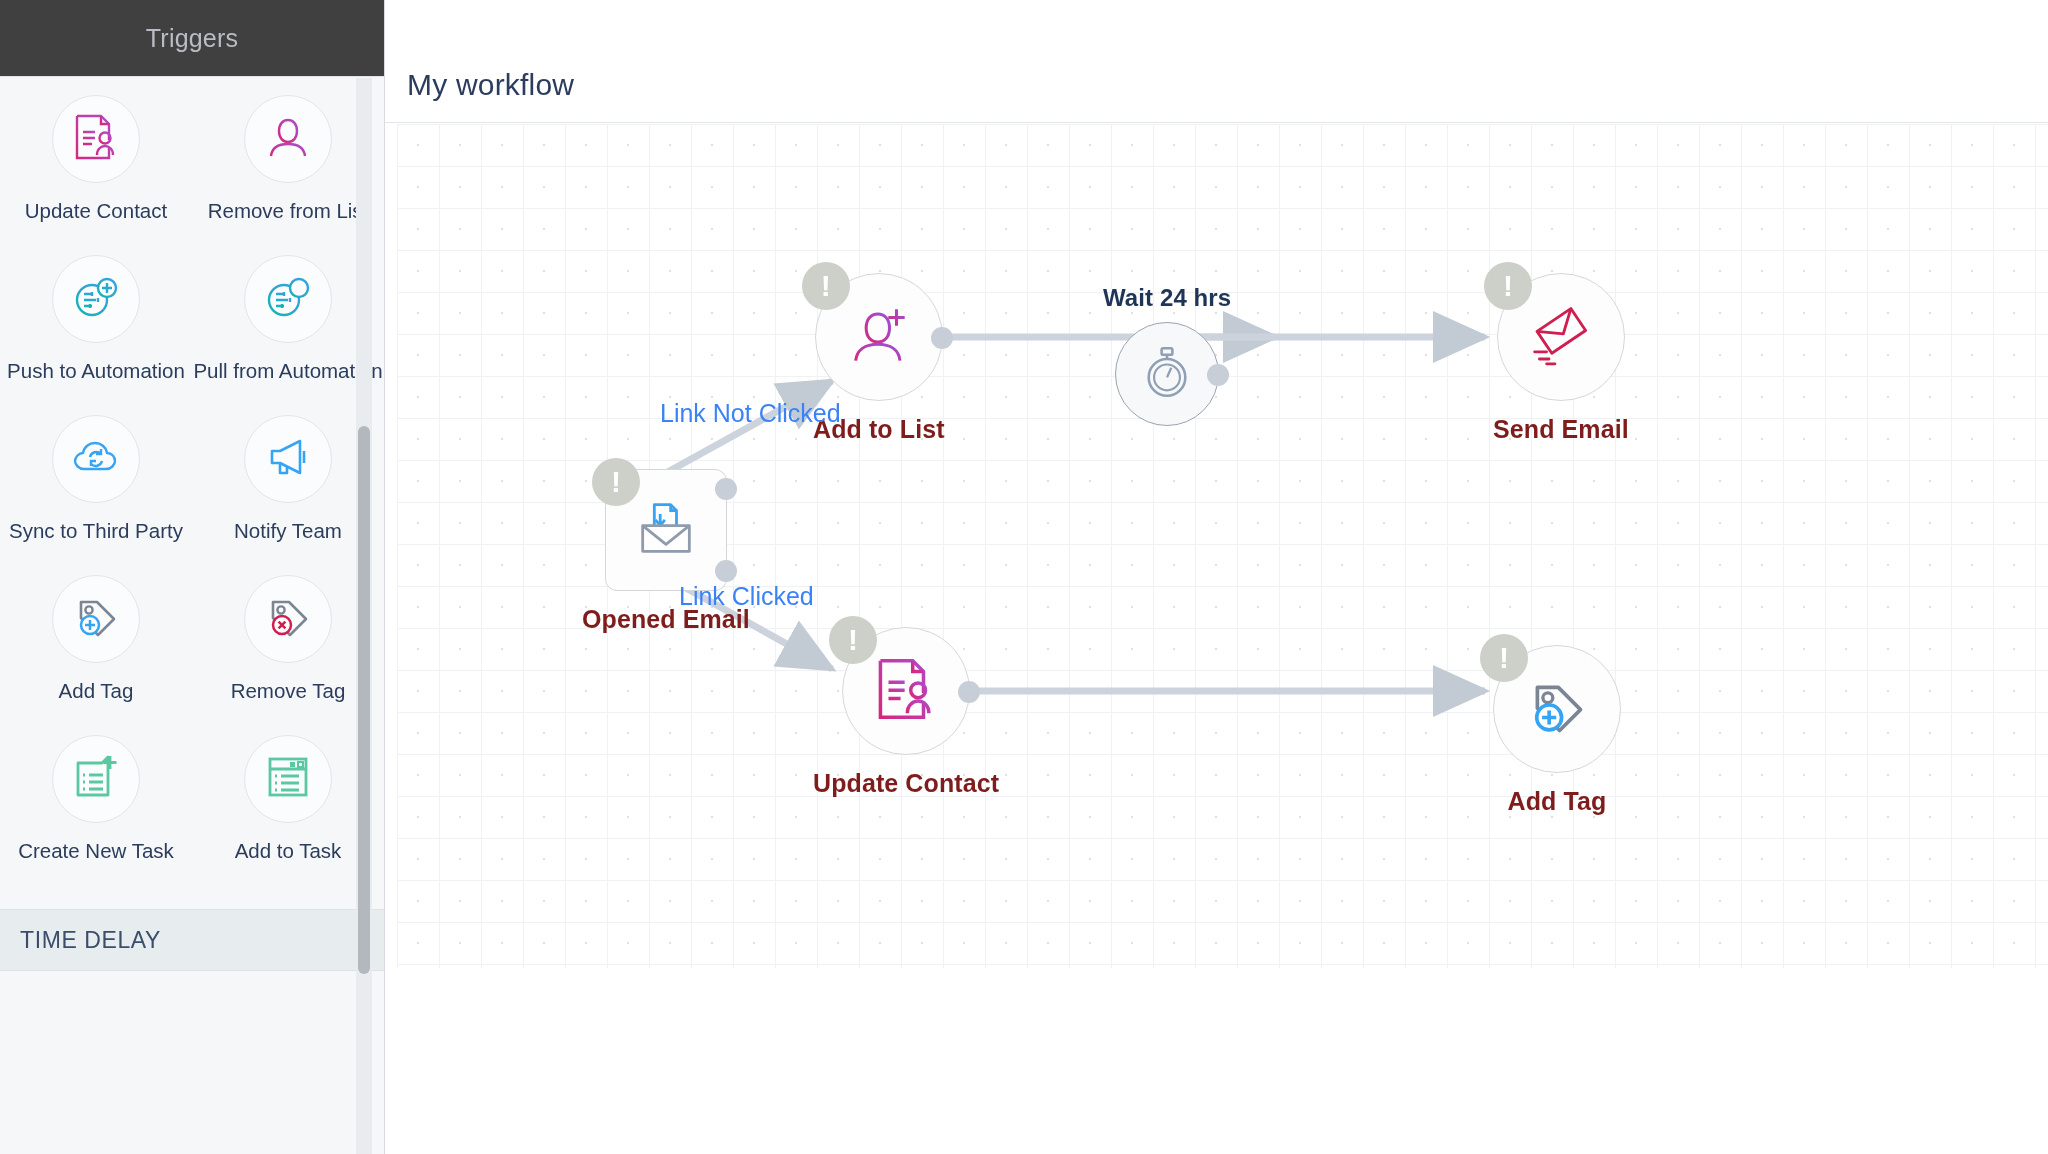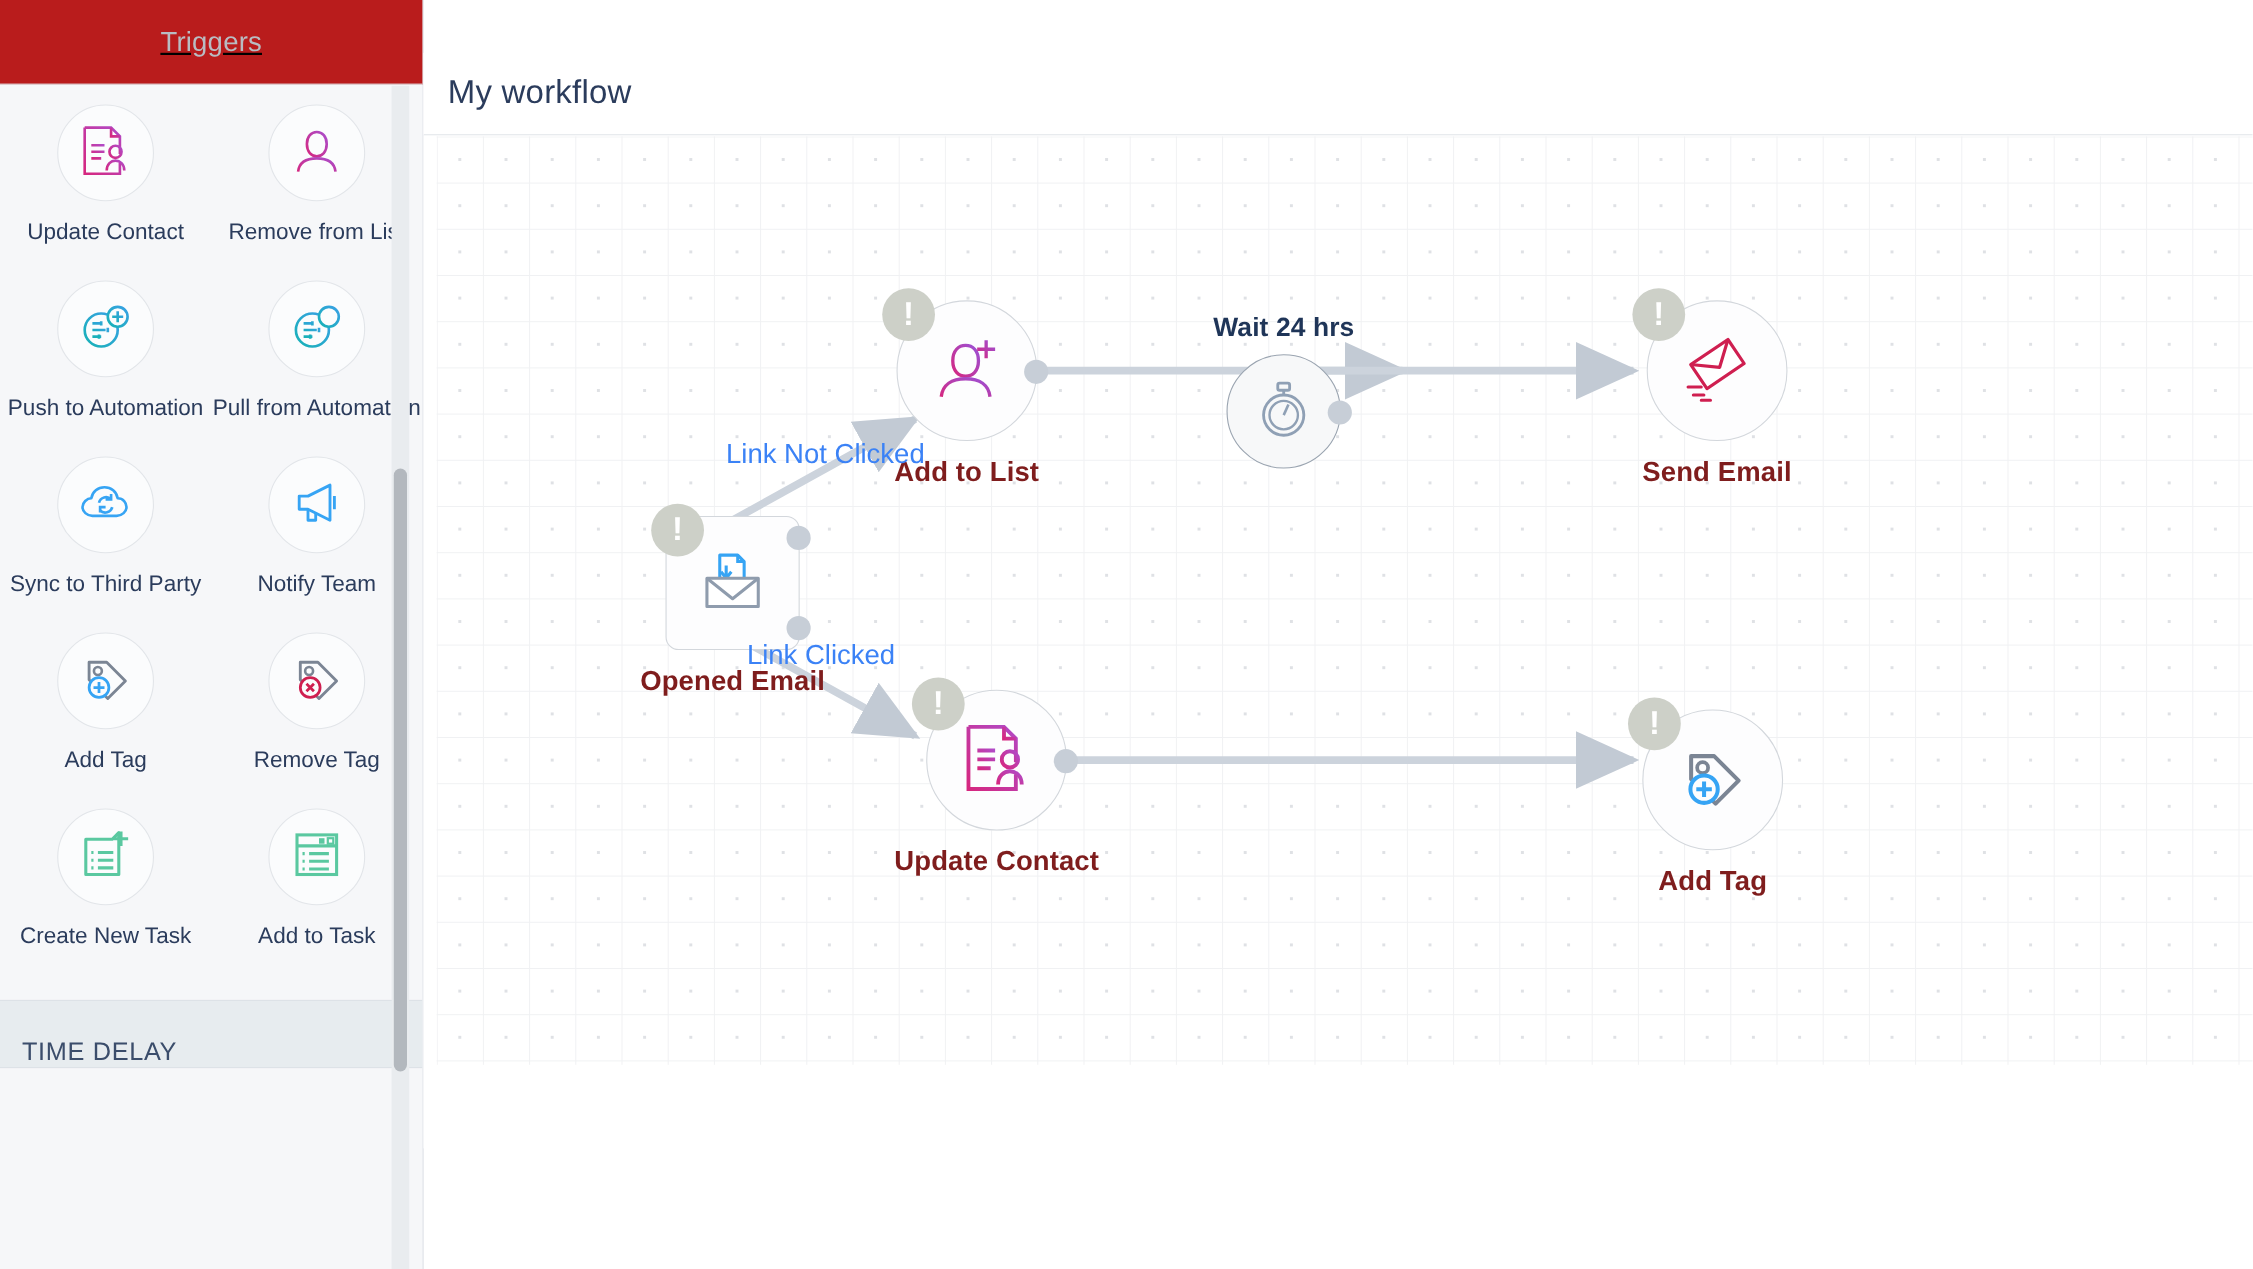--- a/index.html
+++ b/index.html
@@ -27,23 +27,22 @@
     background: #f6f7f9;
     box-sizing: border-box;
     border-right: 1px solid #d8dce1;
     flex: 0 0 385px;
   }
 
   #tabbar {
     position: relative;
     display: flex;
     height: 76px;
-    background: #b91c1c;
+    background: #404040;
     border-bottom: 1px solid #dfe3e8;
-    text-decoration: underline;
   }
   .tab {
     flex: 1 1 50%;
     display: flex;
     align-items: center;
     justify-content: center;
     font-size: 25px;
     letter-spacing: .2px;
     color: #b9bcc2;
     position: relative;
@@ -104,21 +103,21 @@
     margin-top: 16px;
     font-size: 20.5px;
     color: #2b3c5c;
     text-align: center;
     white-space: nowrap;
   }
 
   .section-header {
     height: 62px;
     display: flex;
-    align-items: flex-end;
+    align-items: center;
     padding-left: 20px;
     background: #e7ecef;
     border-top: 1px solid #dde2e7;
     border-bottom: 1px solid #dde2e7;
     font-size: 23px;
     color: #3b4d6b;
     letter-spacing: .6px;
     box-sizing: border-box;
     margin-top: 14px;
   }

